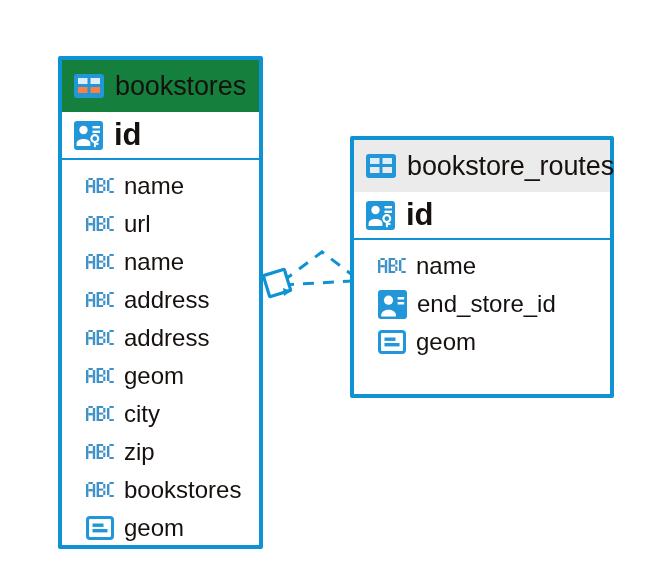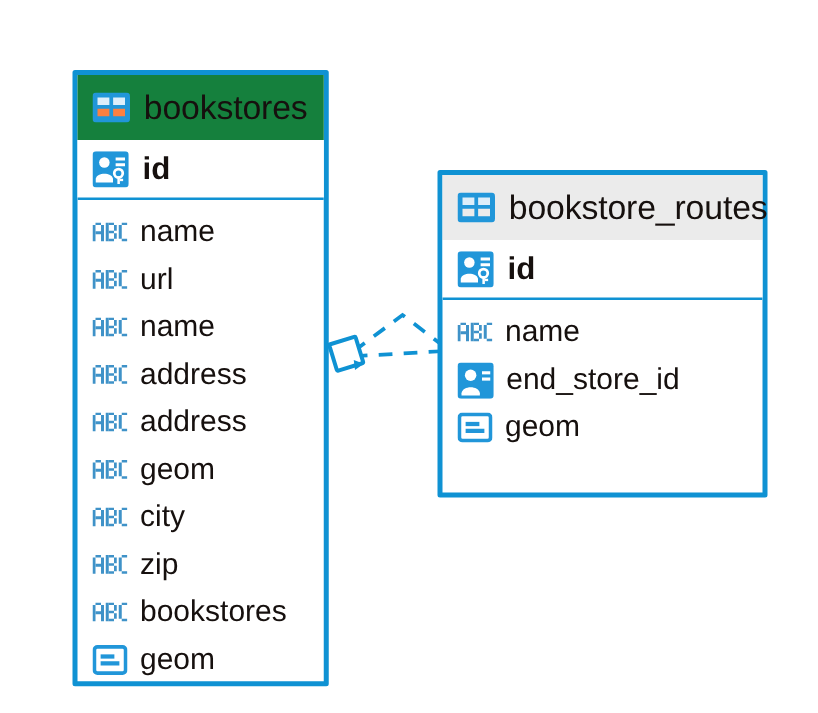--- a/index.html
+++ b/index.html
@@ -65,28 +65,28 @@
     display: flex;
     align-items: center;
     box-sizing: border-box;
     height: 48px;
     padding: 0 10px 0 12px;
     gap: 11px;
     border-bottom: 2px solid #0f92d3;
     background: #ffffff;
   }
   .pk-label {
-    font-size: 25px;
+    font-size: 31px;
     font-weight: bold;
     color: #16100e;
     white-space: nowrap;
   }
 
   .attr-list {
-    padding: 7px 0 8px 0;
+    padding: 7px 0 8px 12px;
   }
   .attr-row {
     display: flex;
     align-items: center;
     box-sizing: border-box;
     height: 38px;
     padding: 0 10px 0 12px;
     gap: 10px;
   }
   .attr-label {

